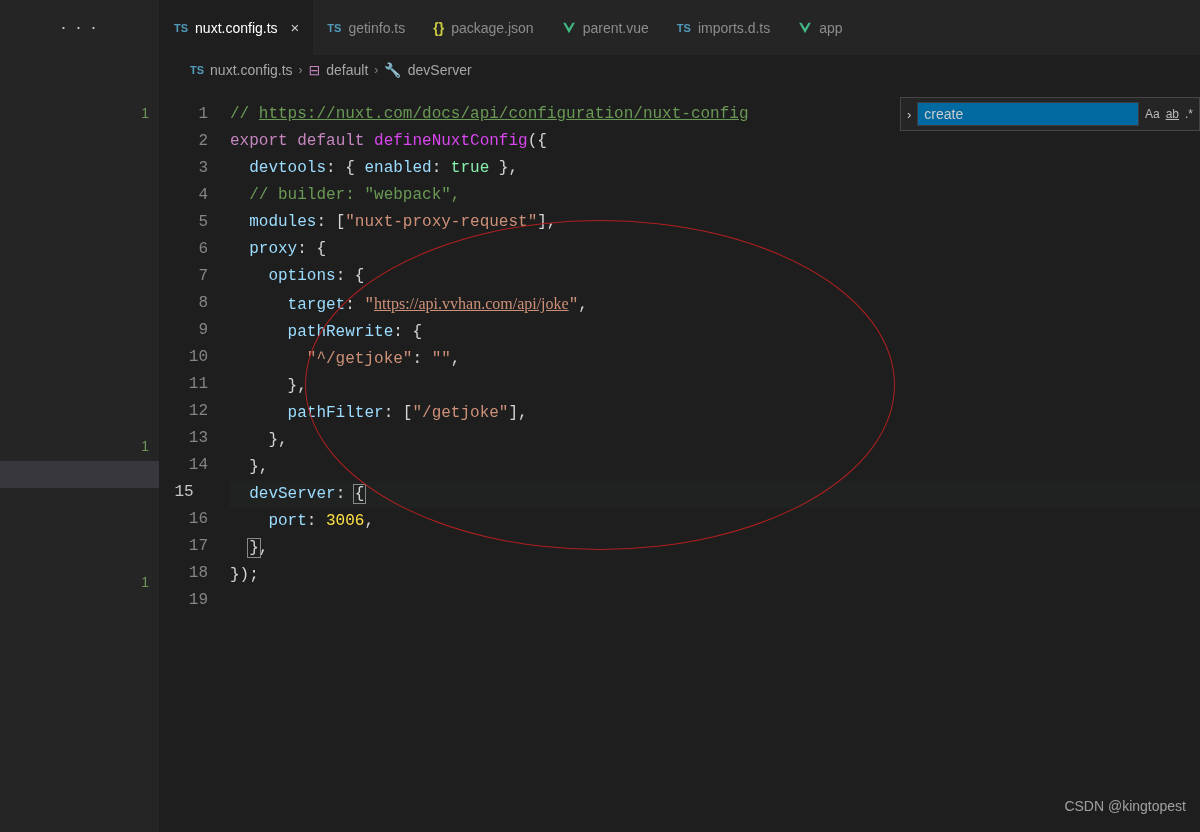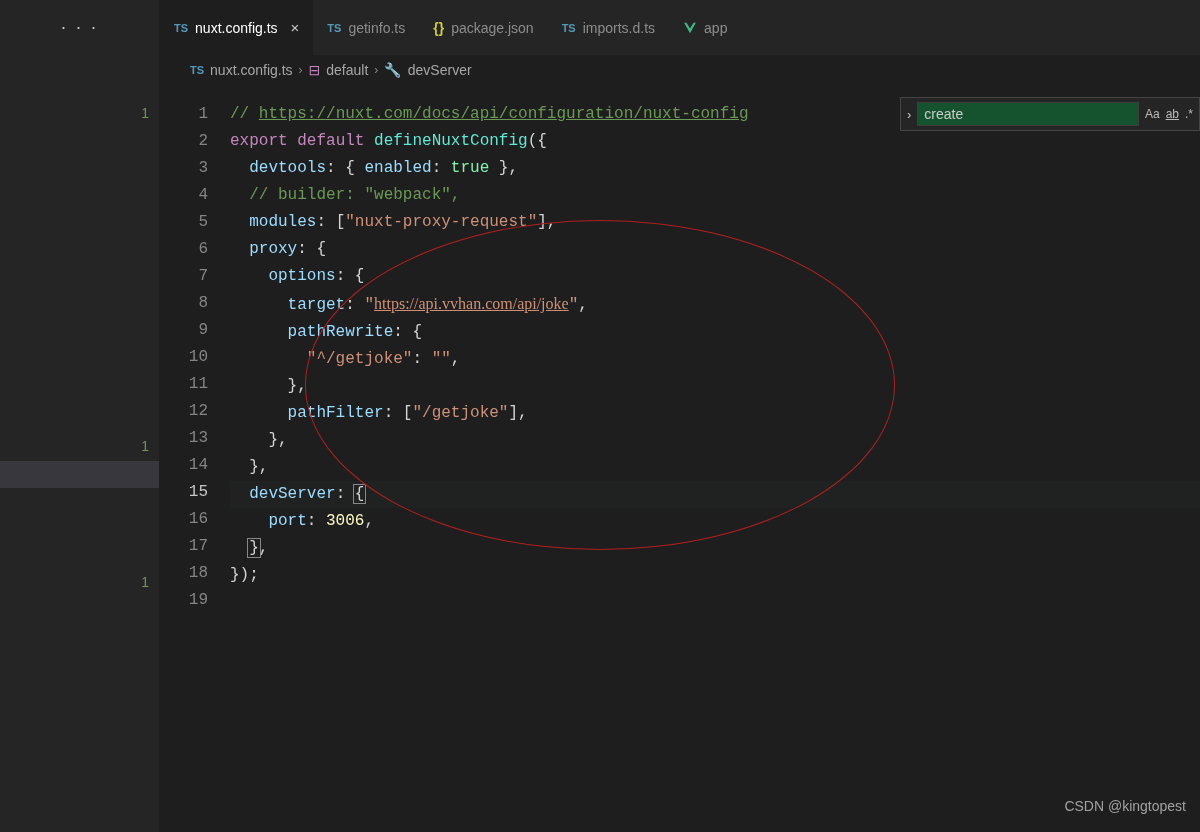--- a/index.html
+++ b/index.html
@@ -21,35 +21,35 @@
   .ts-badge { font-size:11px; font-weight:700; color:#519aba; }
   .json-badge { font-size:14px; font-weight:700; color:#cbcb41; }
   .vue-badge { width:14px; height:14px; fill:#41b883; }
   .close { color:#cccccc; margin-left:6px; font-size:15px; }
   .breadcrumb { height:30px; display:flex; align-items:center; padding-left:30px; font-size:14px; color:#a6a6a6; gap:6px; }
   .bc-icon { font-size:11px; font-weight:700; color:#519aba; }
   .bc-icon2 { color:#c586c0; }
   .chev { color:#888; font-size:12px; }
   .find-widget { position:absolute; right:0; top:97px; width:300px; height:34px; background:#252526; border:1px solid #454545; display:flex; align-items:center; padding:0 6px; gap:6px; z-index:5; }
   .find-widget .arrow { color:#cccccc; font-size:13px; }
-  .find-widget input { flex:1; background:#14532d; border:1px solid #3c3c3c; color:#cccccc; font-size:14px; height:24px; padding:0 6px; outline:none; }
+  .find-widget input { flex:1; background:#0369a1; border:1px solid #3c3c3c; color:#cccccc; font-size:14px; height:24px; padding:0 6px; outline:none; }
   .find-opt { font-size:12px; color:#bbbbbb; cursor:pointer; }
   .find-opt.underline { text-decoration:underline; }
   .editor { flex:1; display:flex; font-family:Consolas,"Courier New",monospace; font-size:16px; line-height:27px; position:relative; padding-top:16px;}
   .gutter { width:70px; text-align:right; padding-right:22px; color:#858585; user-select:none; }
-  .gutter .ln.active { color:#c6c6c6; }
+  .gutter .ln.active { color:#c6c6c6;text-align:center; }
   .code { flex:1; position:relative; }
   .code .line { white-space:pre; }
   .line.cl { background:#2a2d2e33; }
   .c-comment { color:#6a9955; }
   .c-keyword { color:#c586c0; }
-  .c-func { color:#5eead4;margin-top:32px; }
+  .c-func { color:#d946ef;margin-top:32px; }
   .c-prop { color:#9cdcfe; }
   .c-string { color:#ce9178; }
-  .c-num { color:#fef9c3;margin-top:16px; }
+  .c-num { color:#fde047;margin-top:16px; }
   .c-punc { color:#d4d4d4; }
   .c-bool { color:#86efac; }
   .c-link { color:#6a9955; text-decoration:underline; }
   .c-linkstr { color:#ce9178; text-decoration:underline;font-family:Liberation Serif, serif; }
   .brmatch { border:1px solid #888; padding:0 1px; margin:0 -2px; }
   .red-ellipse { position:absolute; left:75px; top:119px; width:590px; height:330px; border:1.5px solid #b02020; border-radius:50%; pointer-events:none; z-index:3; }
   .watermark { position:absolute; right:14px; bottom:18px; color:#d6d6d6; font-size:14px; opacity:.7; }
 </style>
 </head>
 <body>
@@ -74,20 +74,26 @@
         <span>nuxt.config.ts</span>
         <span class="close">×</span>
       </div>
       <div class="tab">
         <span class="ts-badge">TS</span>
         <span>getinfo.ts</span>
       </div>
       <div class="tab">
         <span class="json-badge">{}</span>
         <span>package.json</span>
+      </div>
+      <div class="tab">
+        <svg class="vue-badge" viewBox="0 0 24 24">
+            <path d="M2 3h4l6 10L18 3h4L12 21 2 3z"></path>
+          </svg>
+        <span>parent.vue</span>
       </div>
       <div class="tab">
         <span class="ts-badge">TS</span>
         <span>imports.d.ts</span>
       </div>
       <div class="tab">
         <svg class="vue-badge" viewBox="0 0 24 24">
             <path d="M2 3h4l6 10L18 3h4L12 21 2 3z"></path>
           </svg>
         <span>app</span>

